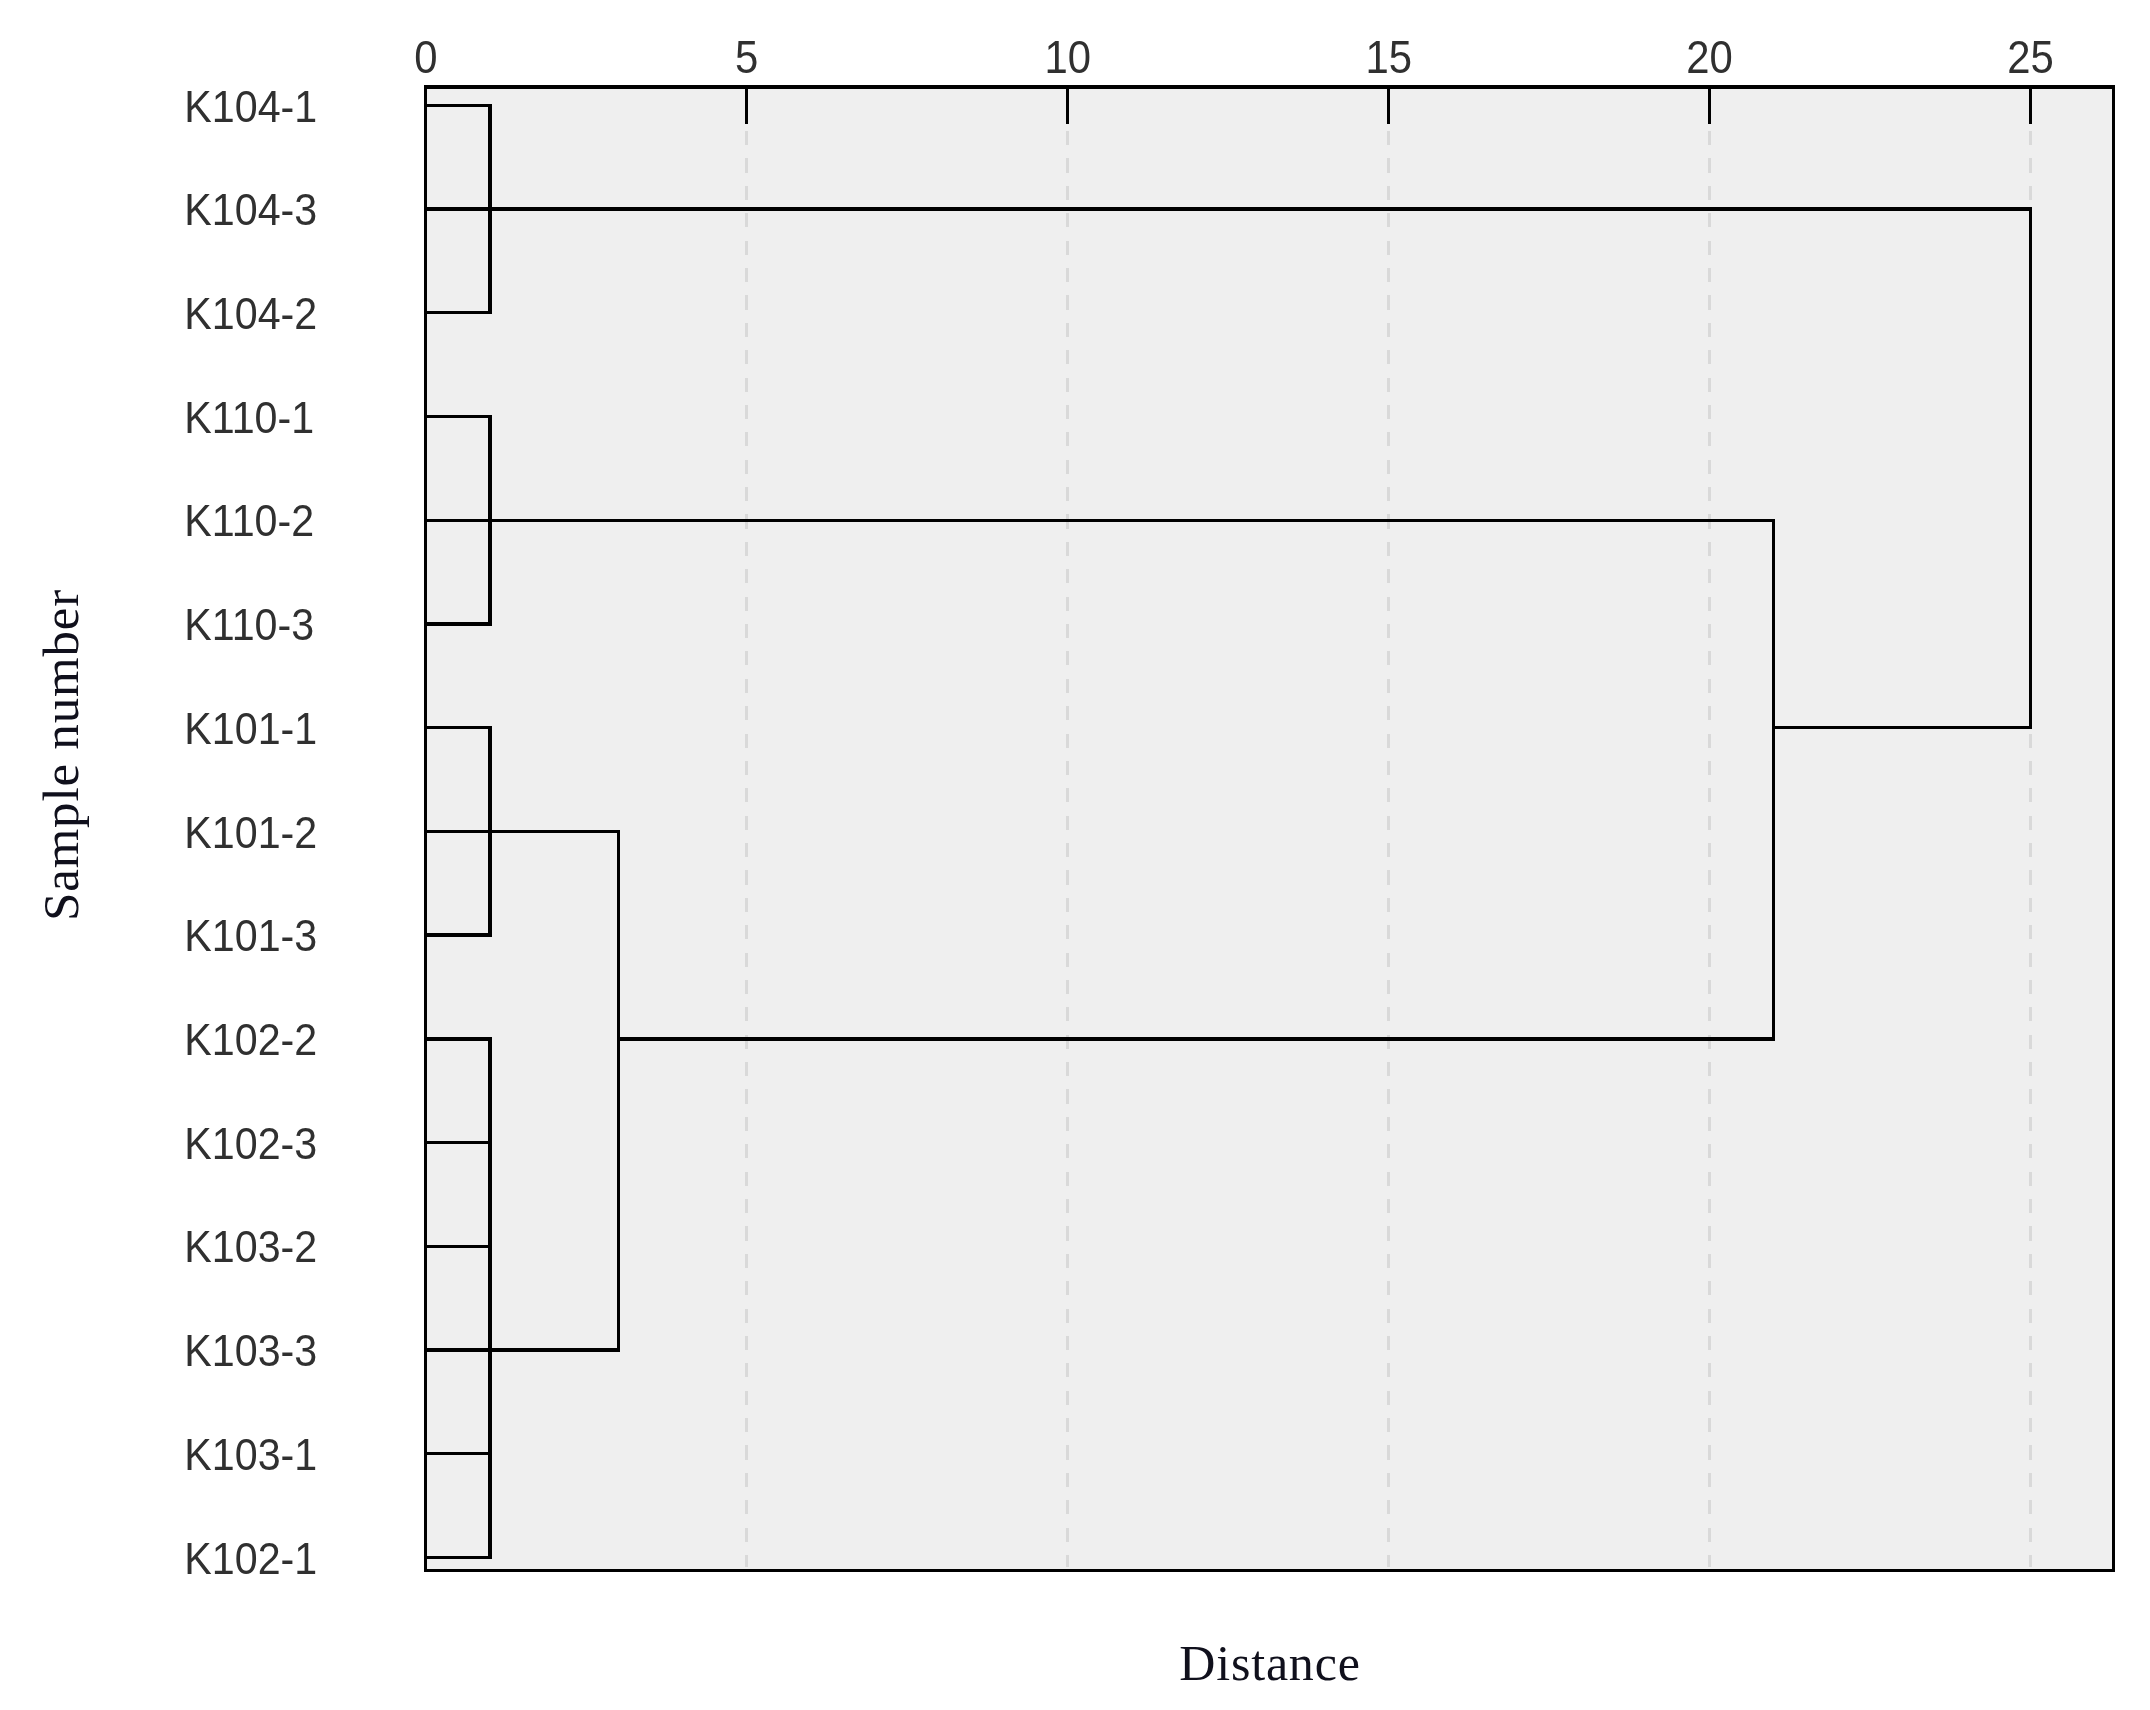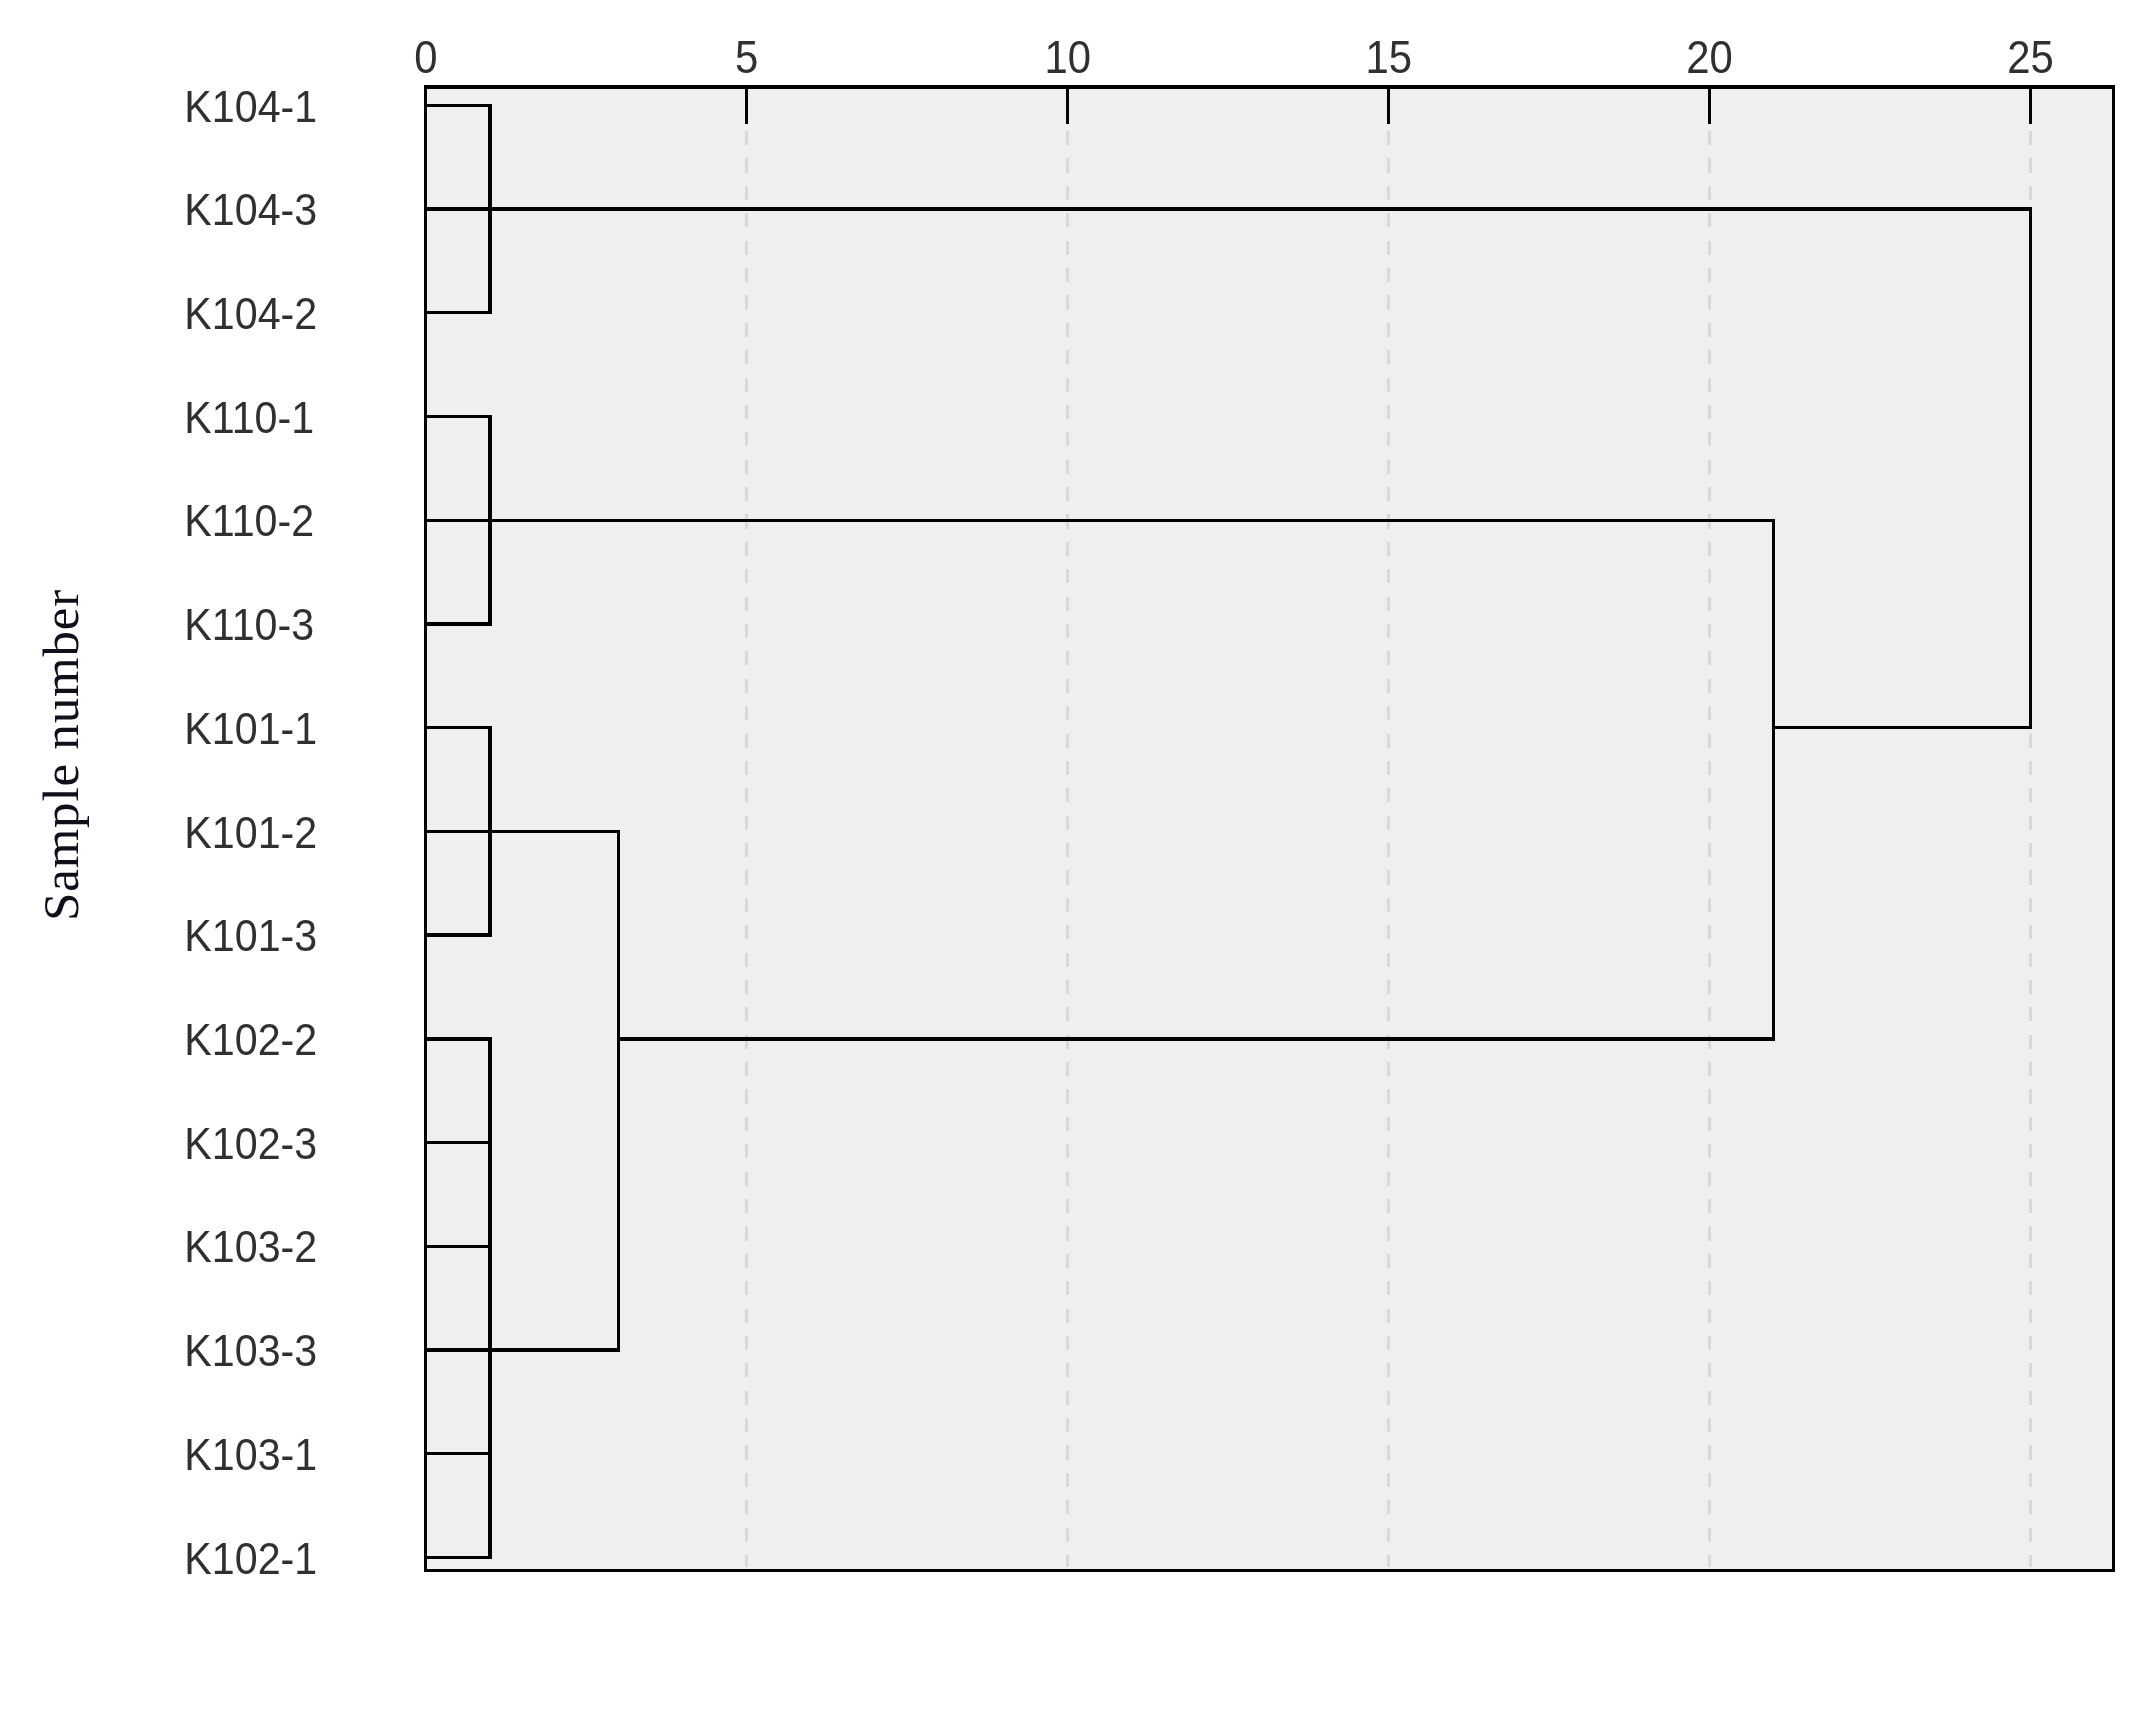--- a/index.html
+++ b/index.html
@@ -103,15 +103,16 @@
       <text transform="translate(222,896.44) scale(0.92,1)" text-anchor="start" font-size="54" fill="#303030" font-family="&quot;Liberation Sans&quot;, &quot;DejaVu Sans&quot;, sans-serif">K101-1</text>
       <text transform="translate(222,1021.44) scale(0.92,1)" text-anchor="start" font-size="54" fill="#303030" font-family="&quot;Liberation Sans&quot;, &quot;DejaVu Sans&quot;, sans-serif">K101-2</text>
       <text transform="translate(222,1146.44) scale(0.92,1)" text-anchor="start" font-size="54" fill="#303030" font-family="&quot;Liberation Sans&quot;, &quot;DejaVu Sans&quot;, sans-serif">K101-3</text>
       <text transform="translate(222,1271.44) scale(0.92,1)" text-anchor="start" font-size="54" fill="#303030" font-family="&quot;Liberation Sans&quot;, &quot;DejaVu Sans&quot;, sans-serif">K102-2</text>
       <text transform="translate(222,1396.44) scale(0.92,1)" text-anchor="start" font-size="54" fill="#303030" font-family="&quot;Liberation Sans&quot;, &quot;DejaVu Sans&quot;, sans-serif">K102-3</text>
       <text transform="translate(222,1521.44) scale(0.92,1)" text-anchor="start" font-size="54" fill="#303030" font-family="&quot;Liberation Sans&quot;, &quot;DejaVu Sans&quot;, sans-serif">K103-2</text>
       <text transform="translate(222,1646.44) scale(0.92,1)" text-anchor="start" font-size="54" fill="#303030" font-family="&quot;Liberation Sans&quot;, &quot;DejaVu Sans&quot;, sans-serif">K103-3</text>
       <text transform="translate(222,1771.44) scale(0.92,1)" text-anchor="start" font-size="54" fill="#303030" font-family="&quot;Liberation Sans&quot;, &quot;DejaVu Sans&quot;, sans-serif">K103-1</text>
       <text transform="translate(222,1896.44) scale(0.92,1)" text-anchor="start" font-size="54" fill="#303030" font-family="&quot;Liberation Sans&quot;, &quot;DejaVu Sans&quot;, sans-serif">K102-1</text>
     </svg>
+  <div class="axis-title-x">Distance</div>
   <div class="axis-title-y">Sample number</div>
 </div>
 
 
 </body></html>

